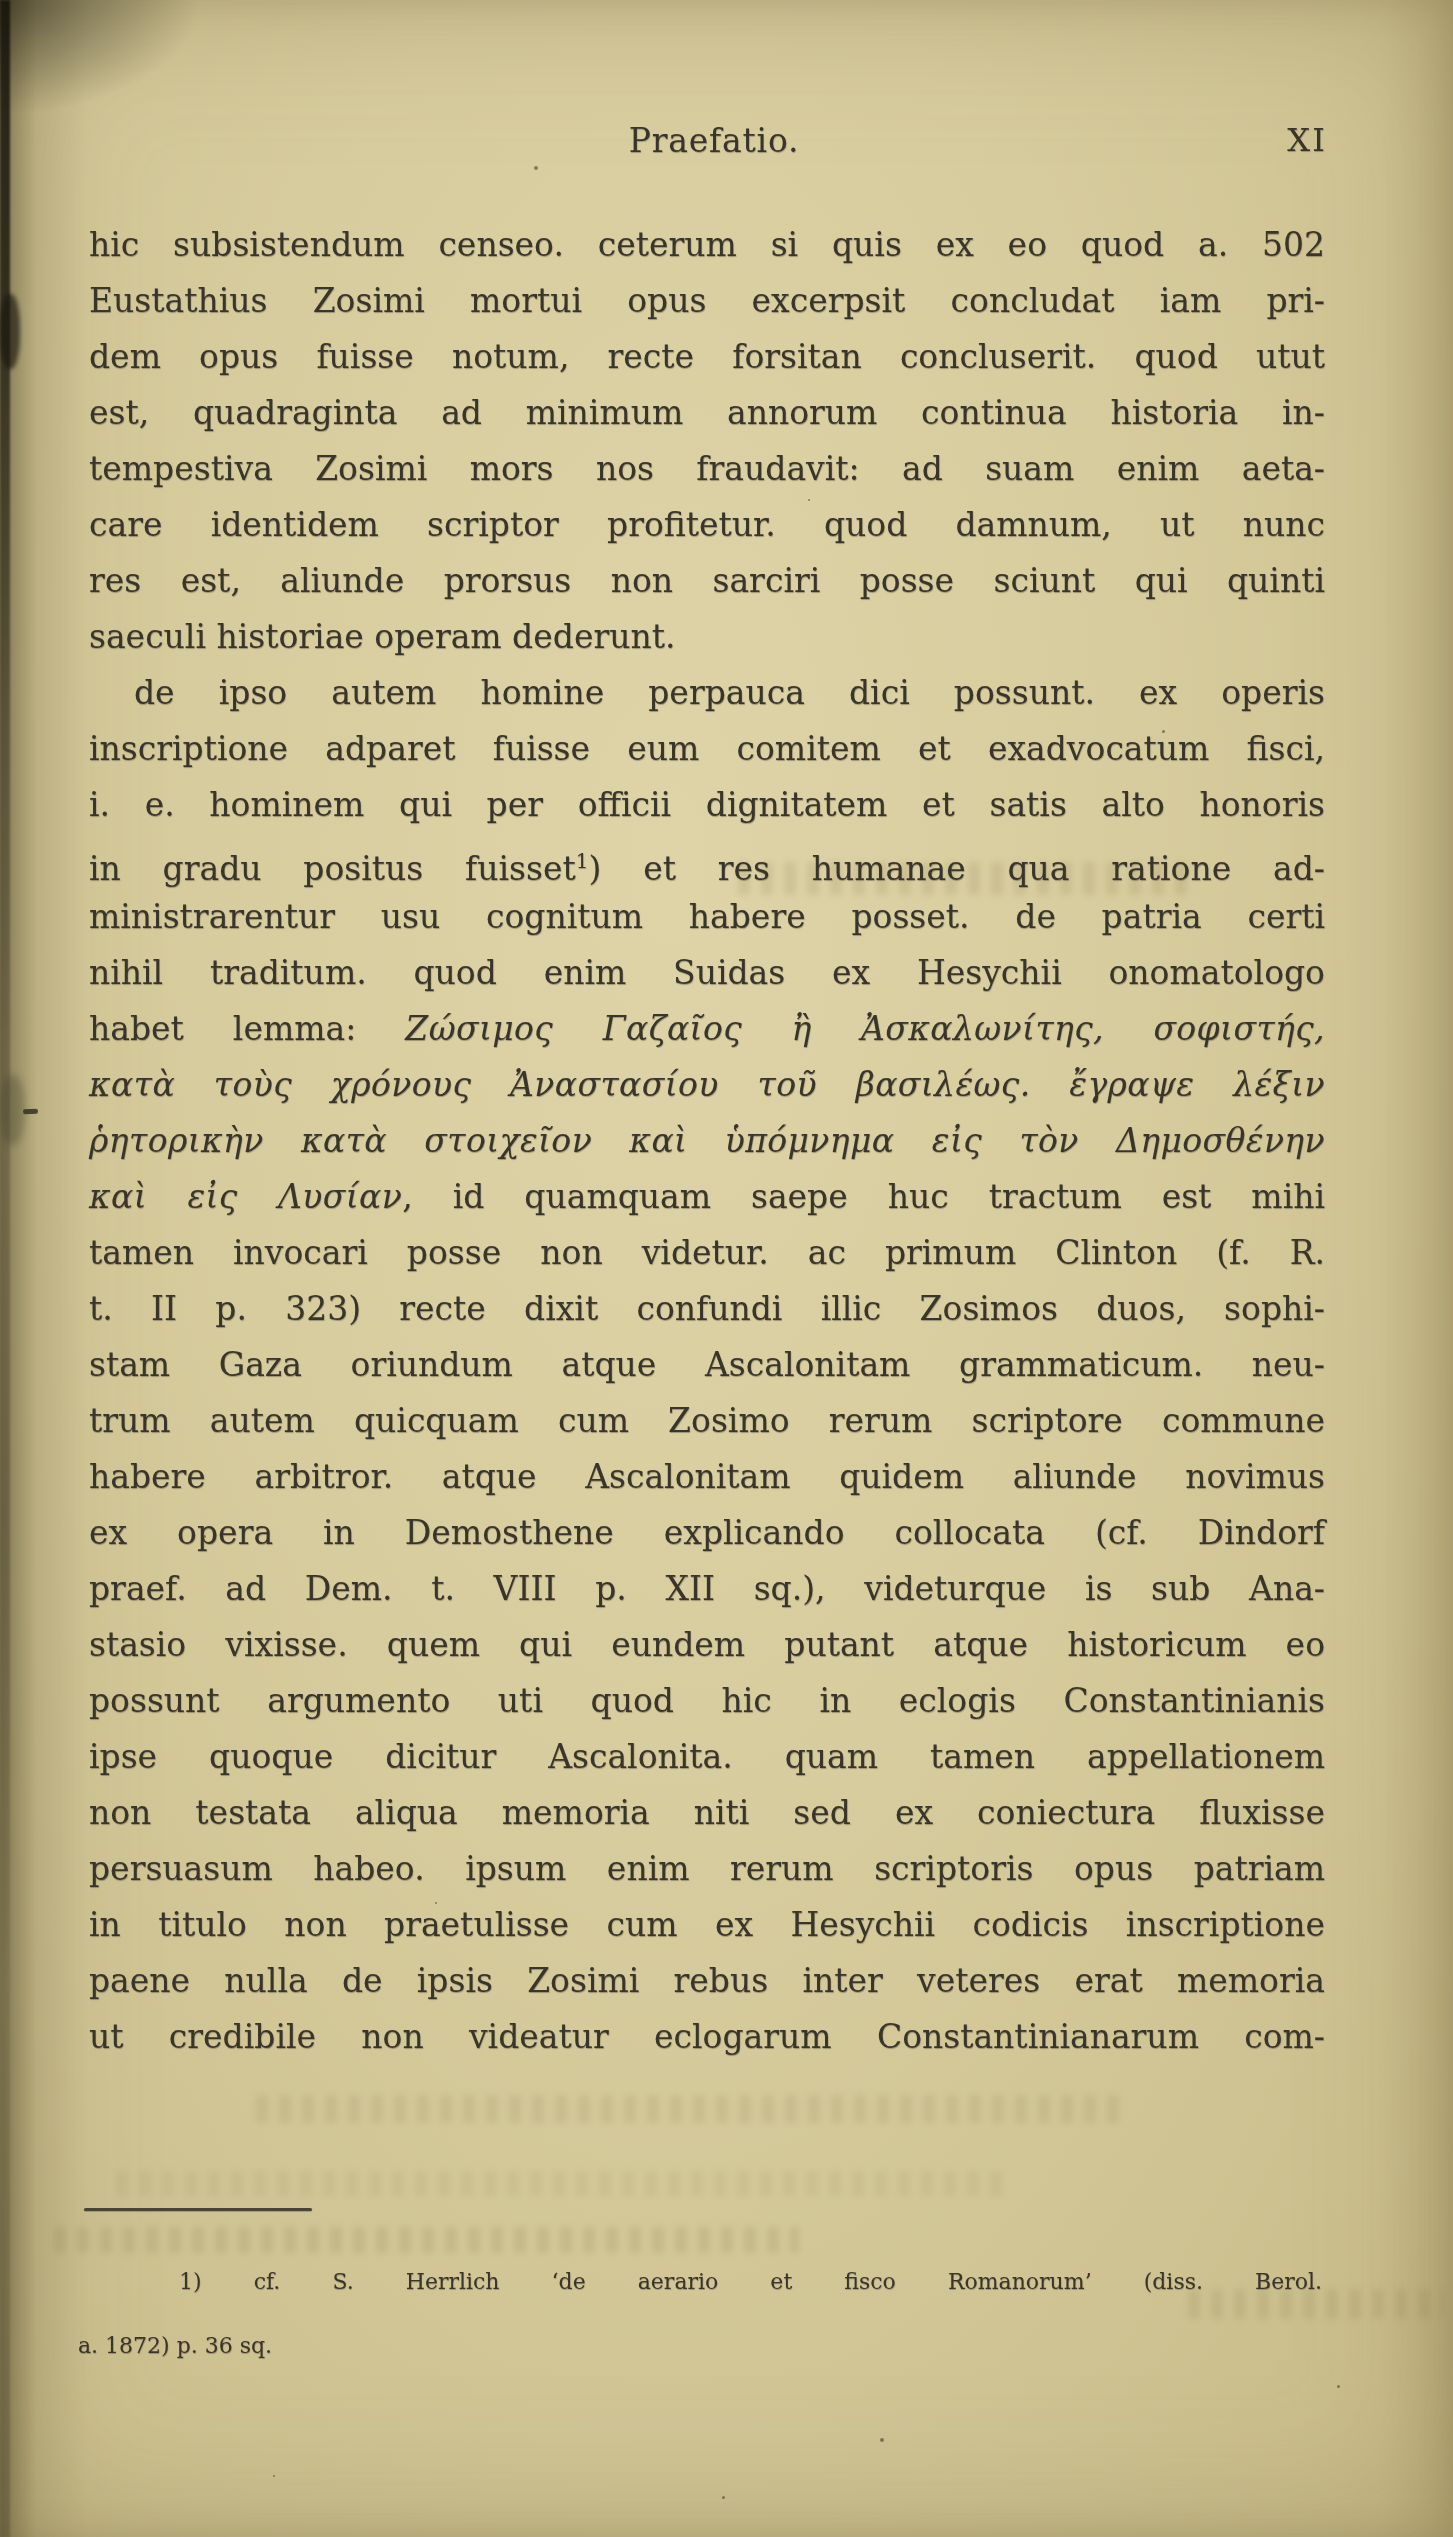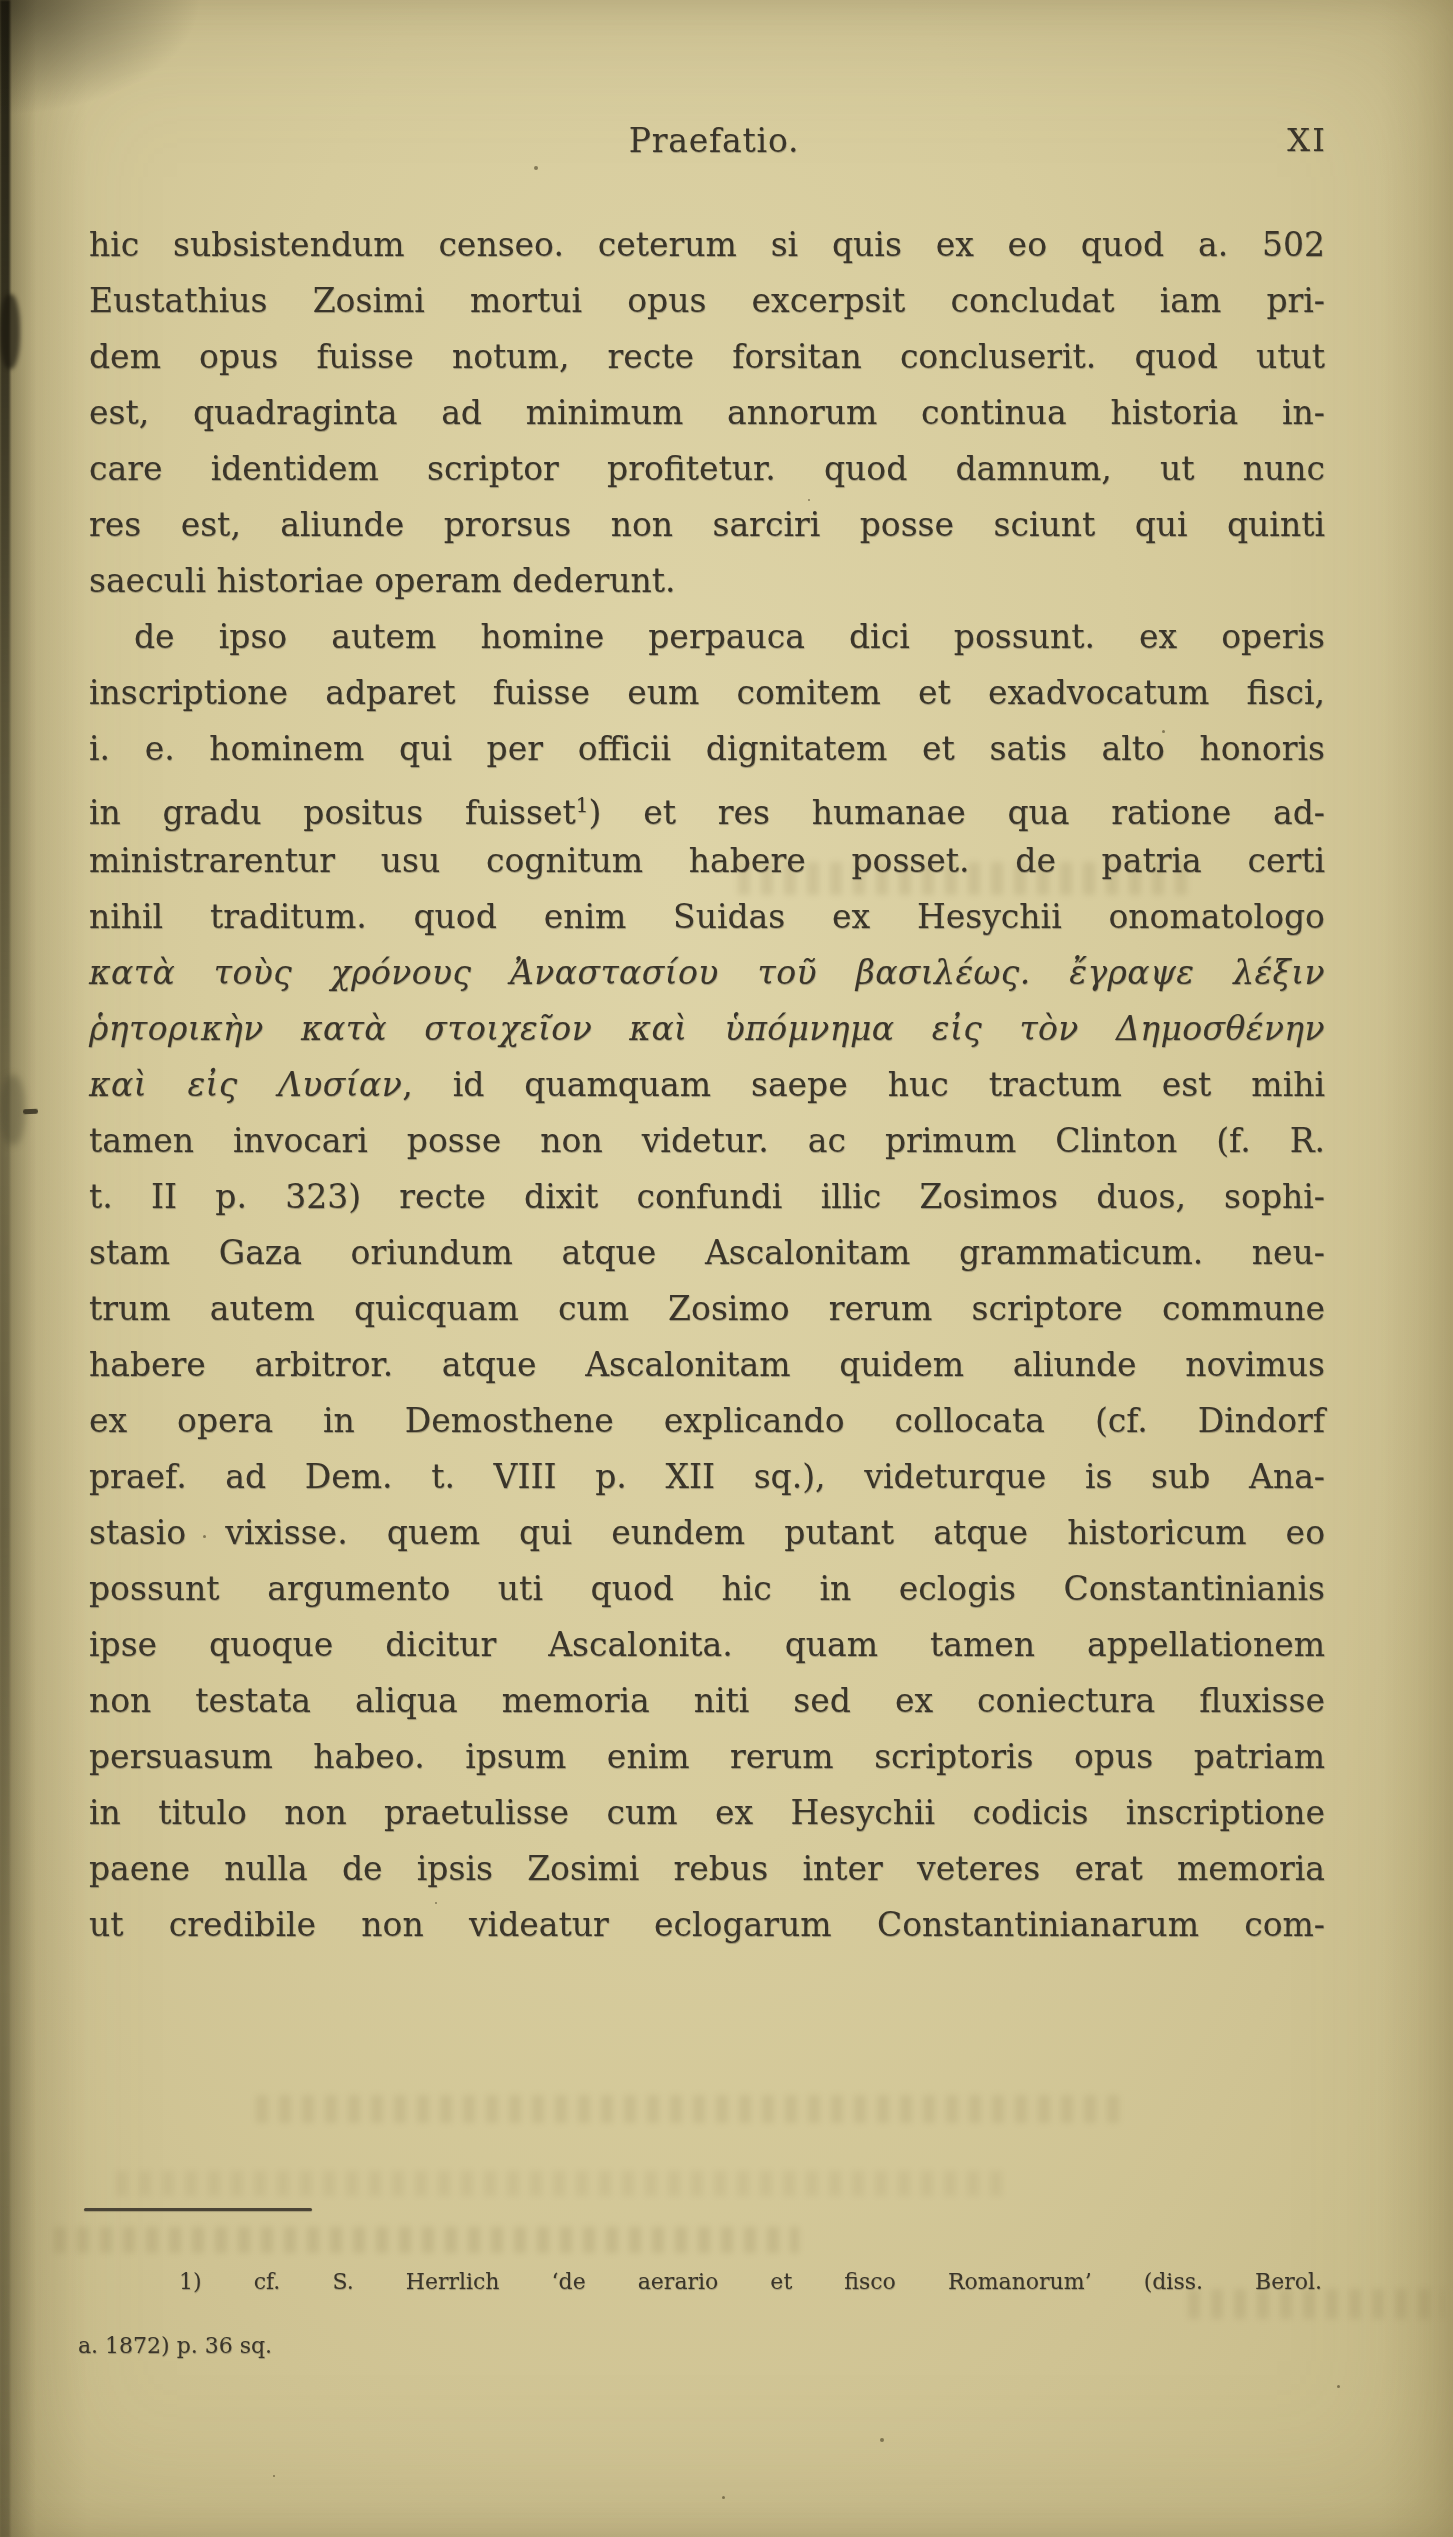--- a/index.html
+++ b/index.html
@@ -151,29 +151,31 @@
   <div class="running-header">
     <div class="running-title">Praefatio.</div>
     <div class="page-number">XI</div>
   </div>
 
   <div class="body-text" id="body-lines">
       <div class="line"><span class="">hic subsistendum censeo. ceterum si quis ex eo quod a. 502</span></div>
       <div class="line"><span class="">Eustathius Zosimi mortui opus excerpsit concludat iam pri-</span></div>
       <div class="line"><span class="">dem opus fuisse notum, recte forsitan concluserit. quod utut</span></div>
       <div class="line"><span class="">est, quadraginta ad minimum annorum continua historia in-</span></div>
+      <div class="line"><span class="">tempestiva Zosimi mors nos fraudavit: ad suam enim aeta-</span></div>
       <div class="line"><span class="">care identidem scriptor profitetur. quod damnum, ut nunc</span></div>
       <div class="line"><span class="">res est, aliunde prorsus non sarciri posse sciunt qui quinti</span></div>
       <div class="line last"><span class="">saeculi historiae operam dederunt.</span></div>
       <div class="line para-start"><span class="">de ipso autem homine perpauca dici possunt. ex operis</span></div>
       <div class="line"><span class="">inscriptione adparet fuisse eum comitem et exadvocatum fisci,</span></div>
       <div class="line"><span class="">i. e. hominem qui per officii dignitatem et satis alto honoris</span></div>
       <div class="line"><span class="">in gradu positus fuisset</span><span class=" sup">1</span><span class="">) et res humanae qua ratione ad-</span></div>
       <div class="line"><span class="">ministrarentur usu cognitum habere posset. de patria certi</span></div>
       <div class="line"><span class="">nihil traditum. quod enim Suidas ex Hesychii onomatologo</span></div>
+      <div class="line"><span class="">habet lemma: </span><span class="greek" lang="grc">Ζώσιμος Γαζαῖος ἢ Ἀσκαλωνίτης, σοφιστής,</span></div>
       <div class="line"><span class="greek" lang="grc">κατὰ τοὺς χρόνους Ἀναστασίου τοῦ βασιλέως. ἔγραψε λέξιν</span></div>
       <div class="line"><span class="greek" lang="grc">ῥητορικὴν κατὰ στοιχεῖον καὶ ὑπόμνημα εἰς τὸν Δημοσθένην</span></div>
       <div class="line"><span class="greek" lang="grc">καὶ εἰς Λυσίαν</span><span class="">, id quamquam saepe huc tractum est mihi</span></div>
       <div class="line"><span class="">tamen invocari posse non videtur. ac primum Clinton (f. R.</span></div>
       <div class="line"><span class="">t. II p. 323) recte dixit confundi illic Zosimos duos, sophi-</span></div>
       <div class="line"><span class="">stam Gaza oriundum atque Ascalonitam grammaticum. neu-</span></div>
       <div class="line"><span class="">trum autem quicquam cum Zosimo rerum scriptore commune</span></div>
       <div class="line"><span class="">habere arbitror. atque Ascalonitam quidem aliunde novimus</span></div>
       <div class="line"><span class="">ex opera in Demosthene explicando collocata (cf. Dindorf</span></div>
       <div class="line"><span class="">praef. ad Dem. t. VIII p. XII sq.), videturque is sub Ana-</span></div>

